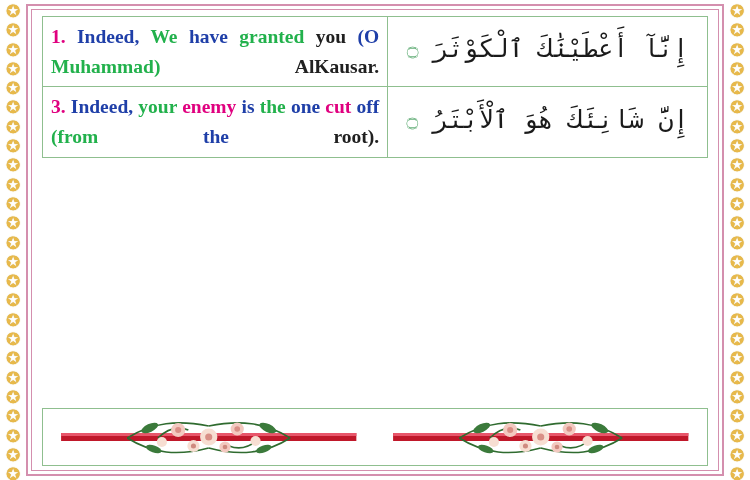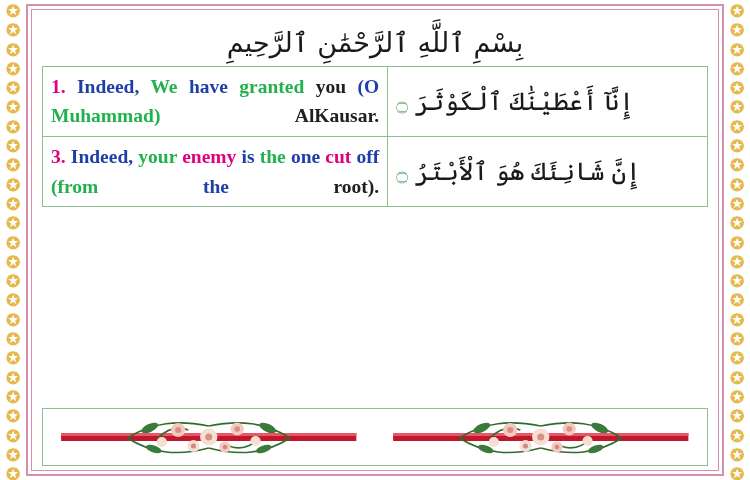--- a/index.html
+++ b/index.html
@@ -102,24 +102,24 @@
     text-align: justify;
     text-align-last: justify;
     font-size: 19.5px;
     font-weight: bold;
     line-height: 1.52;
     font-family: "Liberation Serif", serif;
     color: #1f3fa8;
   }
   .cell-ar {
     width: 48%;
-    text-align: left;
+    text-align: center;
     direction: rtl;
     font-size: 25px;
-    font-family: Liberation Sans, sans-serif;
+    font-family: Liberation Mono, monospace;
     color: #1a1a1a;
     line-height: 1.7;
     white-space: nowrap;
   }
   .num { color: #e0007f; }
   .w-blue { color: #1f3fa8; }
   .w-green { color: #22b14c; }
   .w-pink { color: #e0007f; }
   .w-dark { color: #202020; }
   .ayah-mark {
@@ -203,21 +203,20 @@
     <span class="star">✪</span>
     <span class="star">✪</span>
     <span class="star">✪</span>
     <span class="star">✪</span>
     <span class="star">✪</span>
   </div>
 
   <div class="frame-outer">
     <div class="frame-inner">
 
-      <div class="bismillah">بِسْمِ ٱللَّهِ ٱلرَّحْمَٰنِ ٱلرَّحِيمِ</div>
 
 
       <table class="verse-table">
         <tbody>
           <tr>
             <td class="cell-en">
               <span class="num">1.</span>
               <span>
                 <span class="w-blue">Indeed,</span> <span class="w-green">We</span> <span class="w-blue">have</span> <span class="w-green">granted</span>
                 <span class="w-dark">you</span> <span class="w-blue">(O</span> <span class="w-green">Muhammad)</span>

